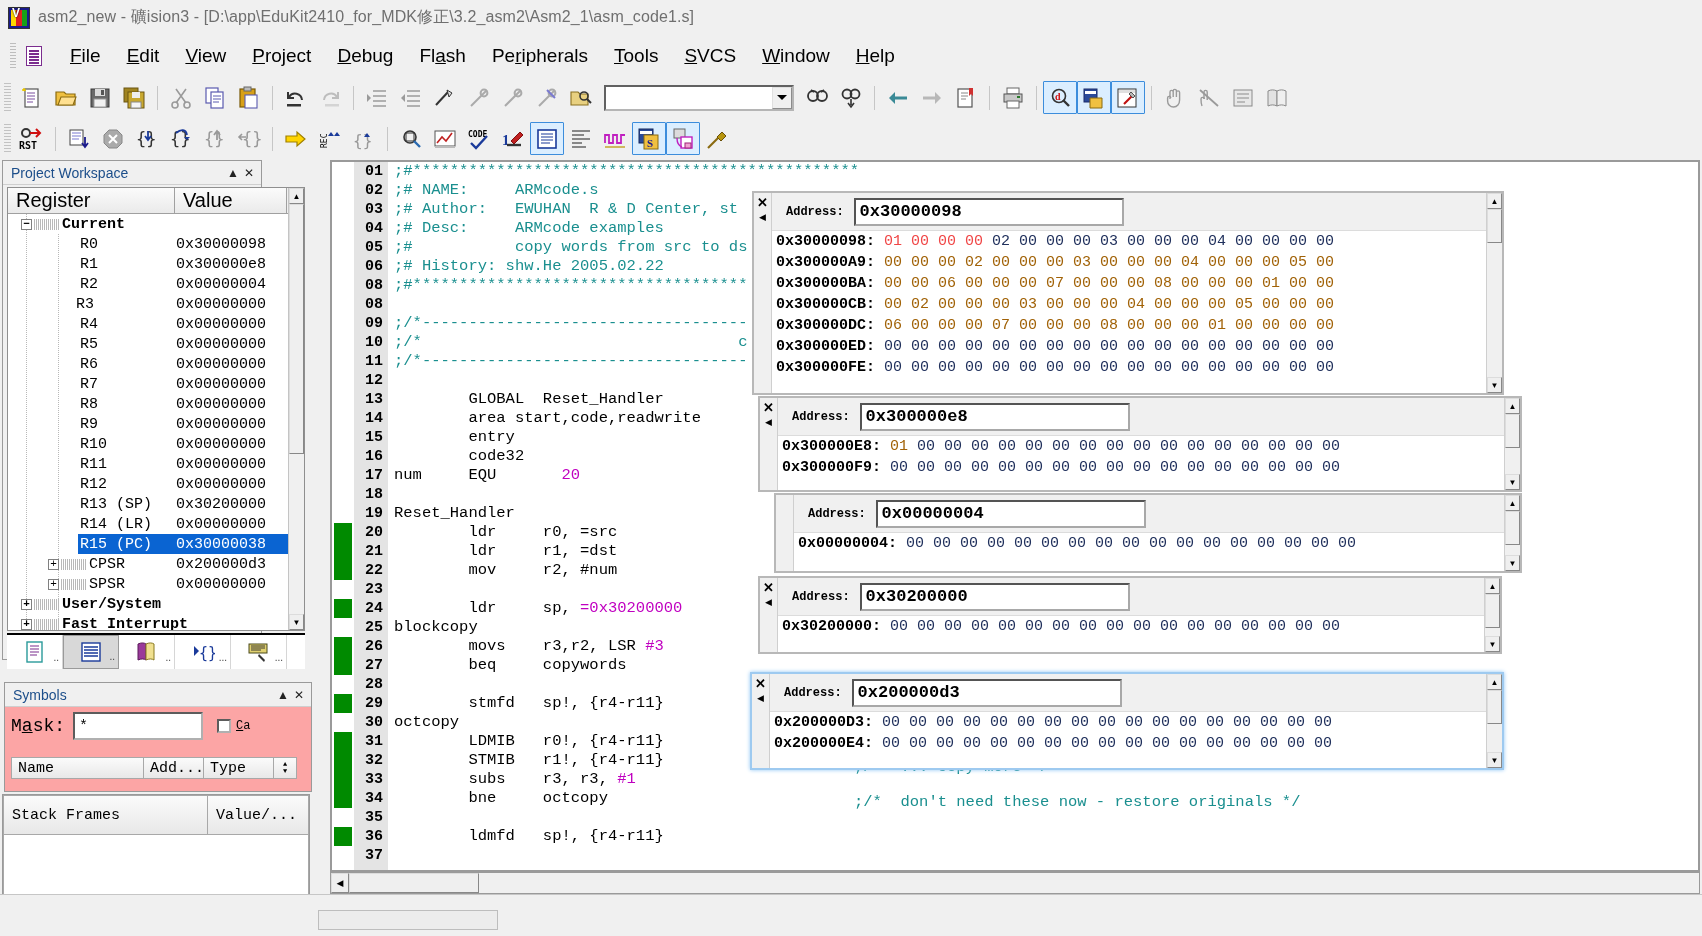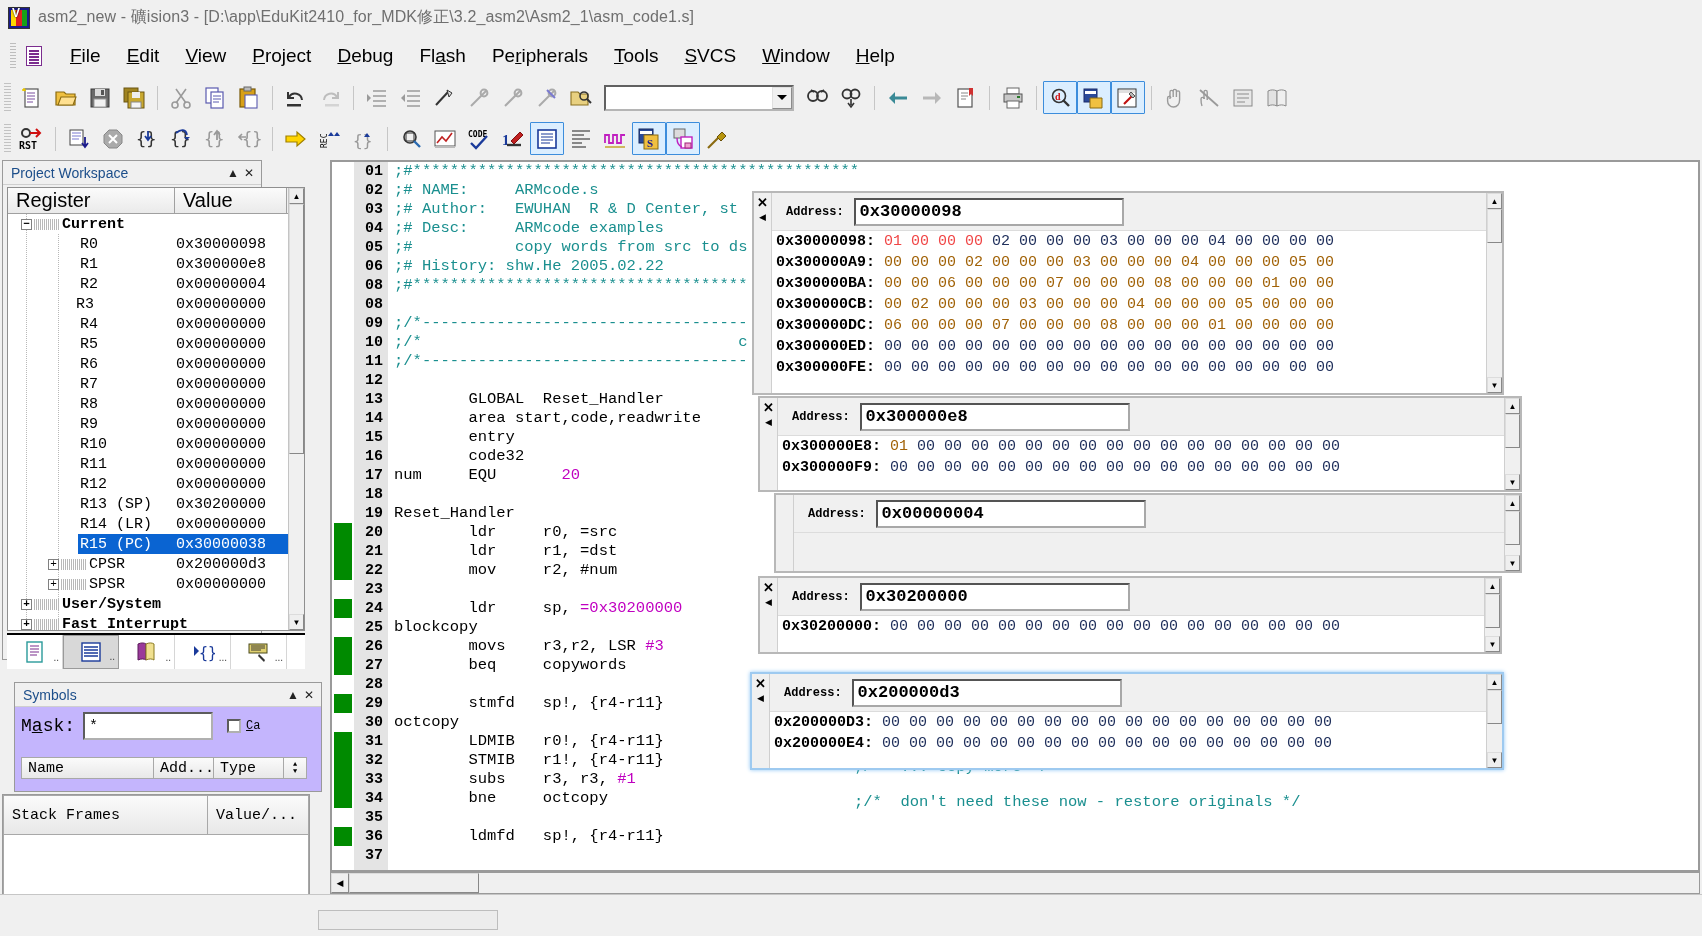--- a/index.html
+++ b/index.html
@@ -155,22 +155,22 @@
   }
   .ws-tab{
     width:56px;height:34px;display:flex;align-items:center;justify-content:center;
     box-sizing:border-box;border-right:1px solid #d6d6d6;position:relative;
   }
   .ws-tab.active{background:#d8d8d8;border:1px solid #9a9a9a;}
   .ws-tab .tl{font-size:10px;color:#444;position:absolute;right:3px;bottom:6px;}
 
   
   .symp{
-    position:absolute;left:14px;top:682px;width:308px;height:110px;
-    background:#c4b5fd;border:1px solid #9a9a9a;box-sizing:border-box;
+    position:absolute;left:4px;top:682px;width:308px;height:110px;
+    background:#fca5a5;border:1px solid #9a9a9a;box-sizing:border-box;
   }
   .mask-row{display:flex;align-items:center;height:38px;padding:0 6px;box-sizing:border-box;}
   .mask-row .mlbl{font-family:"Liberation Mono", monospace;font-size:18px;margin-right:8px;}
   .mask-inp{
     width:130px;height:28px;background:#fff;border:2px inset #b0b0b0;
     font-family:"Liberation Mono", monospace;font-size:15px;padding:1px 4px;
     box-sizing:border-box;outline:none;
   }
   .mask-row .cb{width:14px;height:14px;border:2px inset #b0b0b0;background:#fff;
     margin-left:14px;margin-right:5px;box-sizing:border-box;}
@@ -997,20 +997,21 @@
       <div class="d">▼</div>
     </div>
   </div>
 
   <div class="memwin" id="mw2">
     <div class="mw-tabstrip"></div>
     <div class="mw-addrbar">
       <span class="alab">Address:</span>
       <input value="0x00000004" style="">
     </div>
+    <div class="mw-rows" id="mwrows2"><div><span class="addr">0x00000004: </span><span class="b-norm">00 00 00 00 00 00 00 00 00 00 00 00 00 00 00 00 00</span></div></div>
     <div class="mw-vscroll">
       <div class="u">▲</div>
       <div class="t"></div>
       <div class="d">▼</div>
     </div>
   </div>
 
   <div class="memwin" id="mw3">
     <div class="mw-tabstrip">
       <span class="x">✕</span>

